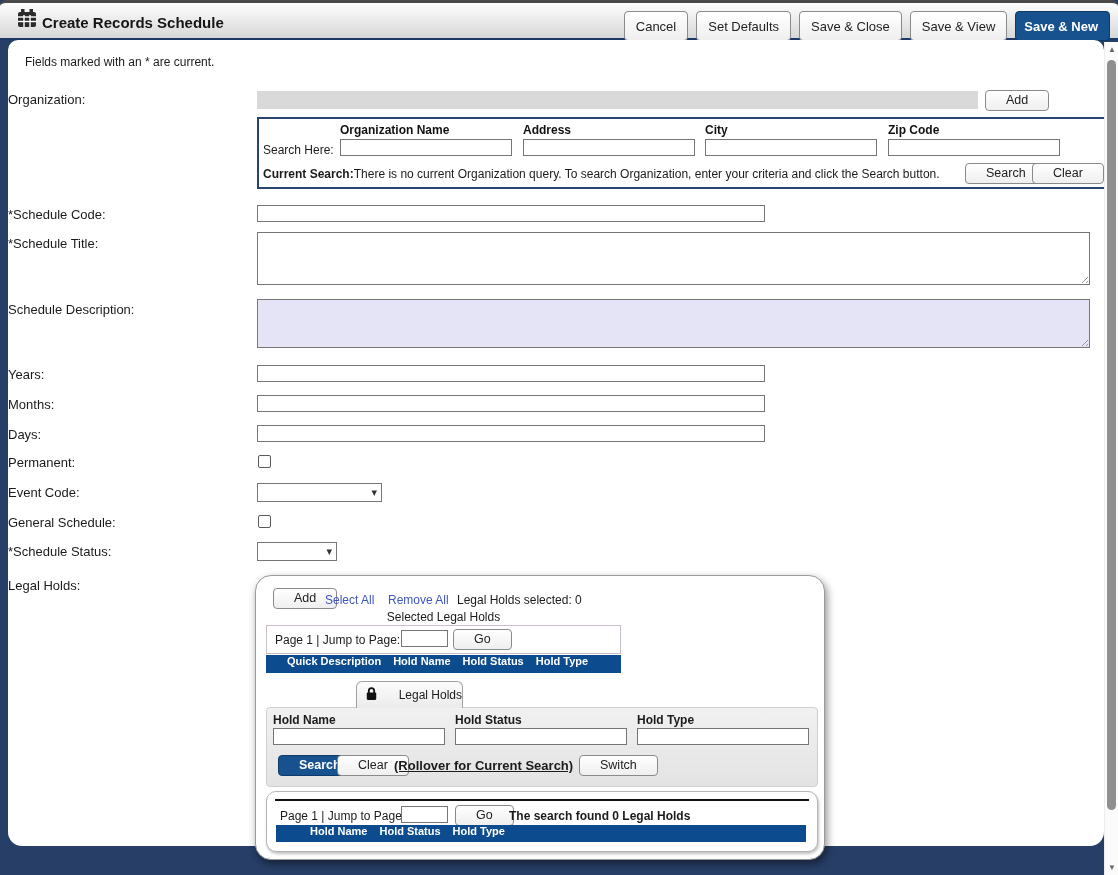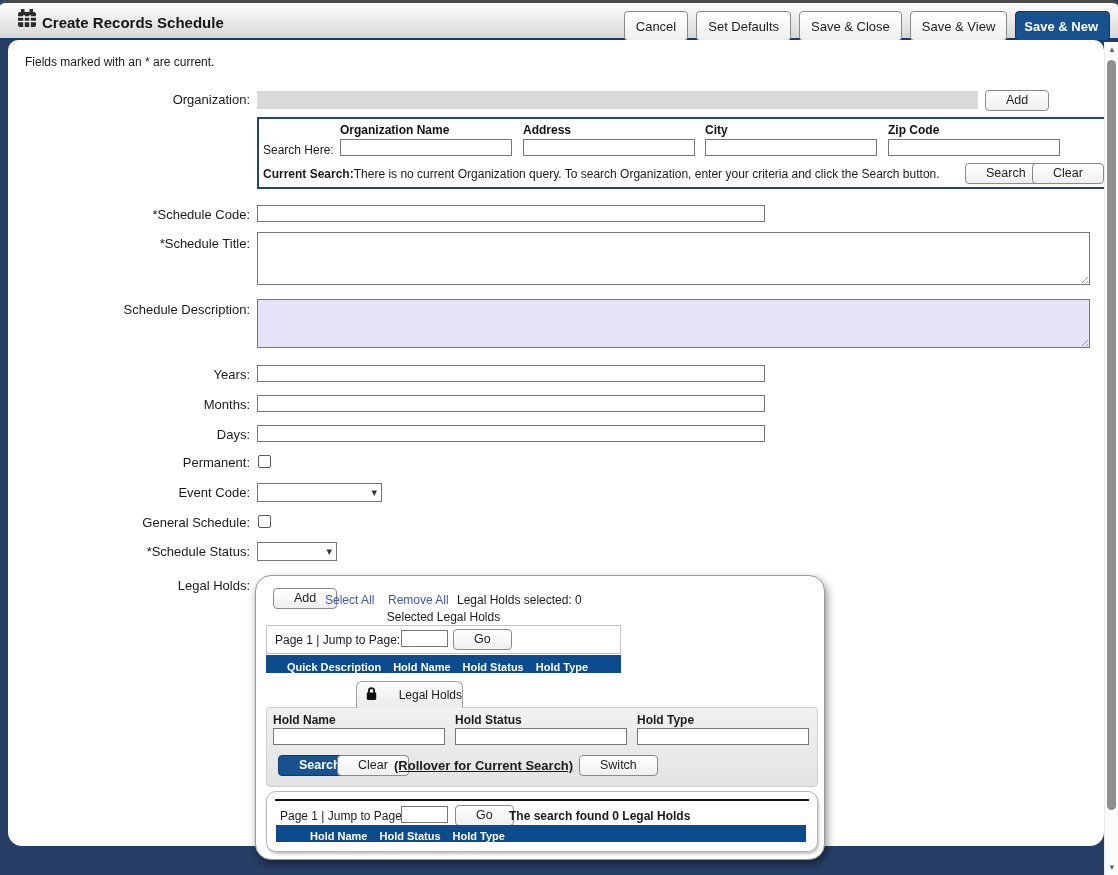--- a/index.html
+++ b/index.html
@@ -23,21 +23,21 @@
     font-family:inherit; font-size:13px; color:#222; padding:3px 11px; height:30px; line-height:15px; cursor:pointer;
   }
   .btn-primary { background:#17528f; border-color:#0d3a6b; color:#fff; font-weight:bold;padding-left:8px; }
   .btn-sm { padding:1px 20px; height:21px; font-size:12.5px; }
   
   .panel {
     position:absolute; left:8px; top:40px; width:1096px; height:806px;
     background:#fff; border-radius:10px 10px 14px 14px;
   }
   .note { position:absolute; left:17px; top:15px; font-size:12px; }
-  .flabel { position:absolute; left:0; width:242px; text-align:right; font-size:13px; color:#1b1b1b; line-height:17px; }
+  .flabel { position:absolute; left:0; width:242px; font-size:13px; color:#1b1b1b; line-height:17px; }
   .tin { position:absolute; background:#fff; border:1px solid #767676; height:17px; font-family:inherit; font-size:12px; padding:0 3px; }
   .tarea { position:absolute; background:#fff; border:1px solid #767676; }
   .rsz { position:absolute; right:1px; bottom:1px; width:9px; height:9px;
          background:repeating-linear-gradient(135deg,transparent 0 2px,#9a9a9a 2px 3px);
          clip-path:polygon(100% 0,100% 100%,0 100%); }
   .cbx { position:absolute; width:13px; height:13px; appearance:none; -webkit-appearance:none;
          border:1px solid #5a5a5a; border-radius:2px; background:#fff; }
   .sel { position:absolute; background:#fff; border:1px solid #767676; height:19px; }
   .sel .chev { position:absolute; right:4px; top:2px; font-size:11px; color:#333; }
   
@@ -48,21 +48,21 @@
   .cursearch { position:absolute; left:4px; top:48px; font-size:12px; }
   
   .popup {
     position:absolute; left:255px; top:575px; width:570px; height:285px;
     background:#fff; border:1px solid #9a9a9a; border-radius:16px;
     box-shadow:2px 4px 9px rgba(0,0,0,0.45);
   }
   .link { position:absolute; color:#3e56c0; font-size:12px; cursor:pointer; }
   .selbox { position:absolute; left:10px; top:49px; width:355px; height:29px; border:1px solid #c9bec9; }
   .navybar { position:absolute; background:#0c4b8e; color:#fff; font-weight:bold; font-size:11px;
-             display:flex; align-items:flex-end; overflow:hidden; white-space:nowrap; }
+             display:flex; align-items:flex-start; overflow:hidden; white-space:nowrap; }
   .tab { position:absolute; left:100px; top:105px; width:107px; height:27px; z-index:2;
          background:linear-gradient(#fcfcfc,#ebebeb); border:1px solid #a0a0a0; border-bottom:none;
          border-radius:6px 6px 0 0; display:flex; align-items:center; padding-left:7px; gap:4px; font-size:12px;justify-content:space-between; }
   .graypanel { position:absolute; left:10px; top:131px; width:552px; height:80px;
                background:linear-gradient(#f1f1f1,#e3e3e3); border:1px solid #cfcfcf; border-radius:4px; }
   .gp-lab { position:absolute; top:5px; font-weight:bold; font-size:12px; }
   .resbox { position:absolute; left:10px; top:215px; width:552px; height:61px;
             background:#fff; border:1px solid #b5b5b5; border-radius:10px; box-shadow:1px 2px 3px rgba(0,0,0,0.25); }
   .blackrule { position:absolute; left:8px; right:8px; top:7px; height:2px; background:#111; }
   .pgr { font-size:12px; }

